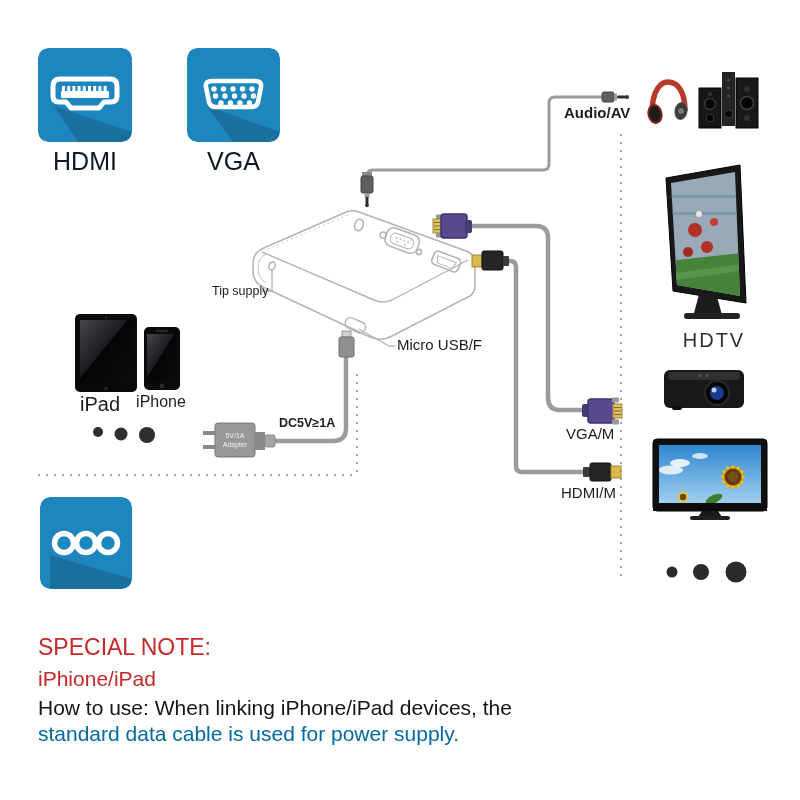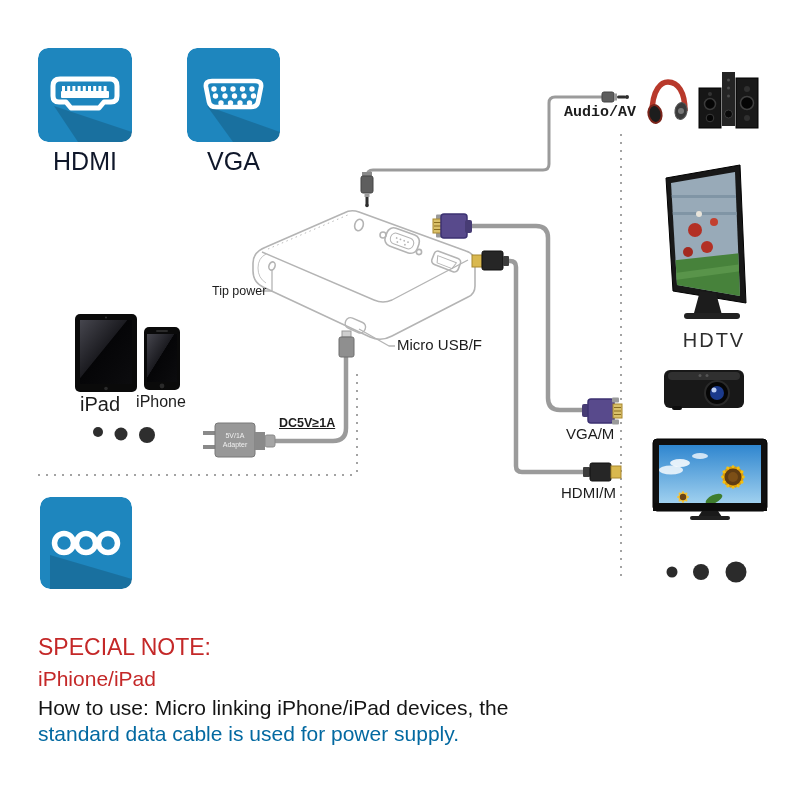--- a/index.html
+++ b/index.html
@@ -347,28 +347,28 @@
       <rect x="690" y="516" width="40" height="4" rx="2" fill="#202020"></rect>
     </g>
 
     <g fill="#2b2b2b">
       <circle cx="672" cy="572" r="5.5"></circle>
         <circle cx="701" cy="572" r="8"></circle>
         <circle cx="736" cy="572" r="10.5"></circle>
     </g>
   </svg>
 
-  <div class="lab" style="left:564px;top:104px;font-size:15px;font-weight:700;font-family:Liberation Mono, monospace;">Audio/AV</div>
-  <div class="lab" style="left:212px;top:284px;width:48px;text-align:right;font-size:12.5px;">Tip power</div>
+  <div class="lab" style="left:564px;top:104px;font-size:15px;font-weight:700;">Audio/AV</div>
+  <div class="lab" style="left:212px;top:284px;width:48px;text-align:right;font-size:12.5px;">Tip supply</div>
   <div class="lab lab-sm" style="left:397px;top:336px;">Micro USB/F</div>
-  <div class="lab" style="left:279px;top:416px;font-size:12.5px;font-weight:700;text-decoration:underline;">DC5V≥1A</div>
+  <div class="lab" style="left:279px;top:416px;font-size:12.5px;font-weight:700;">DC5V≥1A</div>
   <div class="lab lab-sm" style="left:566px;top:425px;">VGA/M</div>
   <div class="lab lab-sm" style="left:561px;top:484px;">HDMI/M</div>
   <div class="lab" style="left:72px;top:393px;width:56px;text-align:center;font-size:20px;">iPad</div>
   <div class="lab" style="left:131px;top:393px;width:60px;text-align:center;font-size:16px;">iPhone</div>
   <div class="lab" style="left:678px;top:329px;width:72px;text-align:center;font-size:20px;letter-spacing:2px;color:#2e2e2e;">HDTV</div>
 
   <div class="note-title">SPECIAL NOTE:</div>
   <div class="note-sub">iPhione/iPad</div>
-  <div class="note-line1">How to use: Micro linking iPhone/iPad devices, the</div>
+  <div class="note-line1">How to use: When linking iPhone/iPad devices, the</div>
   <div class="note-line2">standard data cable is used for power supply.</div>
 
 </div>
 
 </body></html>

